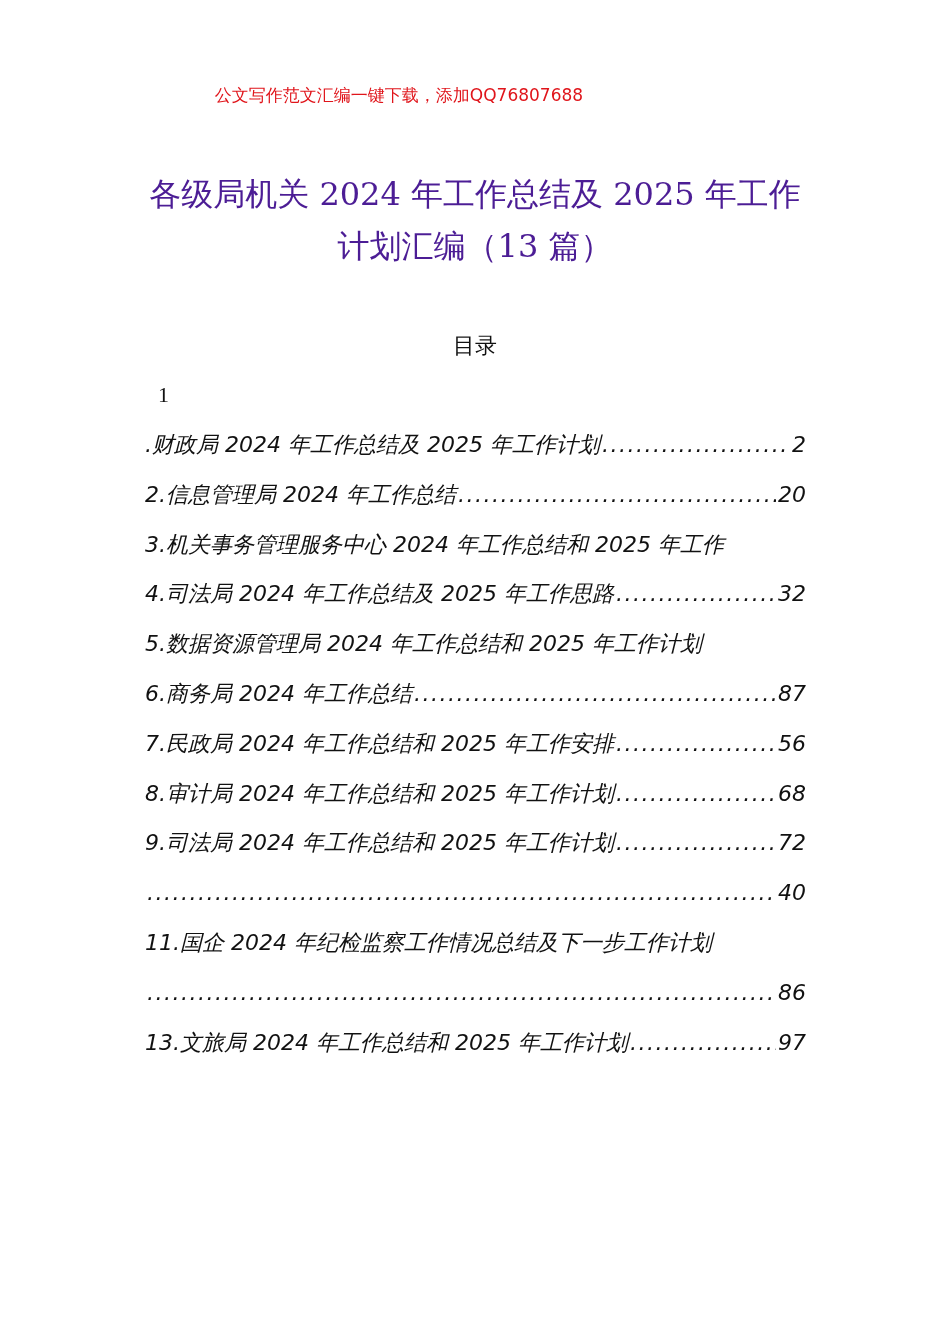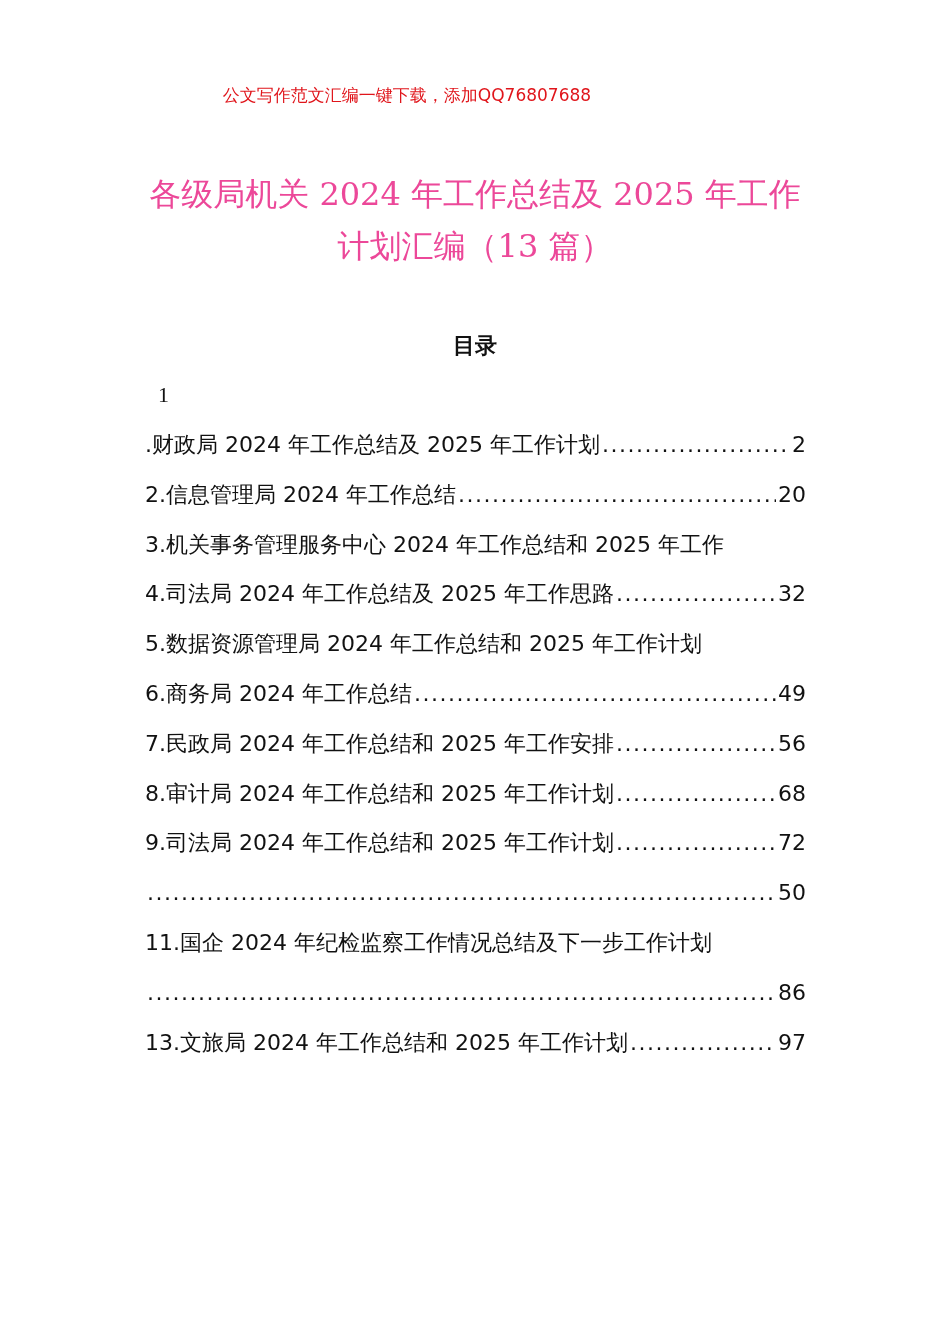--- a/index.html
+++ b/index.html
@@ -11,61 +11,61 @@
       width: 950px;
       height: 1344px;
       position: relative;
       overflow: hidden;
       font-family: "DejaVu Sans", "Liberation Sans", sans-serif;
       color: #111111;
     }
     .header-note {
       position: absolute;
       top: 84px;
-      left: 12px;
+      left: 4px;
       width: 790px;
       text-align: center;
       font-size: 17px;
       color: #e0151b;
       letter-spacing: 0px;
     }
     .title {
       position: absolute;
       top: 168px;
       left: 110px;
       width: 730px;
       text-align: center;
       font-family: "DejaVu Serif", "Liberation Serif", serif;
       font-size: 32px;
       line-height: 52px;
-      color: #ec4899;
+      color: #4c1d95;
     }
     .toc-heading {
       position: absolute;
       top: 331px;
       left: 0;
       width: 950px;
       text-align: center;
       font-size: 22px;
       color: #111;
-      font-weight: bold;
     }
     .stray-one {
       position: absolute;
       top: 382px;
       left: 158px;
       font-family: "Liberation Serif", "DejaVu Serif", serif;
       font-size: 22px;
       color: #111;
     }
     .toc {
       position: absolute;
       top: 420px;
       left: 145px;
       width: 661px;
+      font-style: italic;
     }
     .toc-line {
       display: flex;
       align-items: baseline;
       height: 49.8px;
       font-size: 22px;
       line-height: 49.8px;
       white-space: nowrap;
       overflow: hidden;
       color: #111;
@@ -123,40 +123,40 @@
     <span class="page">32</span>
   </div>
   <div class="toc-line no-leader">
     <span class="text">5.数据资源管理局 2024 年工作总结和 2025 年工作计划</span>
 
     <span class="page"></span>
   </div>
   <div class="toc-line">
     <span class="text">6.商务局 2024 年工作总结</span>
     <span class="leader"></span>
-    <span class="page">49</span>
+    <span class="page">87</span>
   </div>
   <div class="toc-line">
     <span class="text">7.民政局 2024 年工作总结和 2025 年工作安排</span>
     <span class="leader"></span>
     <span class="page">56</span>
   </div>
   <div class="toc-line">
     <span class="text">8.审计局 2024 年工作总结和 2025 年工作计划</span>
     <span class="leader"></span>
     <span class="page">68</span>
   </div>
   <div class="toc-line">
     <span class="text">9.司法局 2024 年工作总结和 2025 年工作计划</span>
     <span class="leader"></span>
     <span class="page">72</span>
   </div>
   <div class="toc-line">
     <span class="leader"></span>
-    <span class="page">50</span>
+    <span class="page">40</span>
   </div>
   <div class="toc-line no-leader">
     <span class="text">11.国企 2024 年纪检监察工作情况总结及下一步工作计划</span>
 
     <span class="page"></span>
   </div>
   <div class="toc-line">
     <span class="text"></span>
     <span class="leader"></span>
     <span class="page">86</span>

